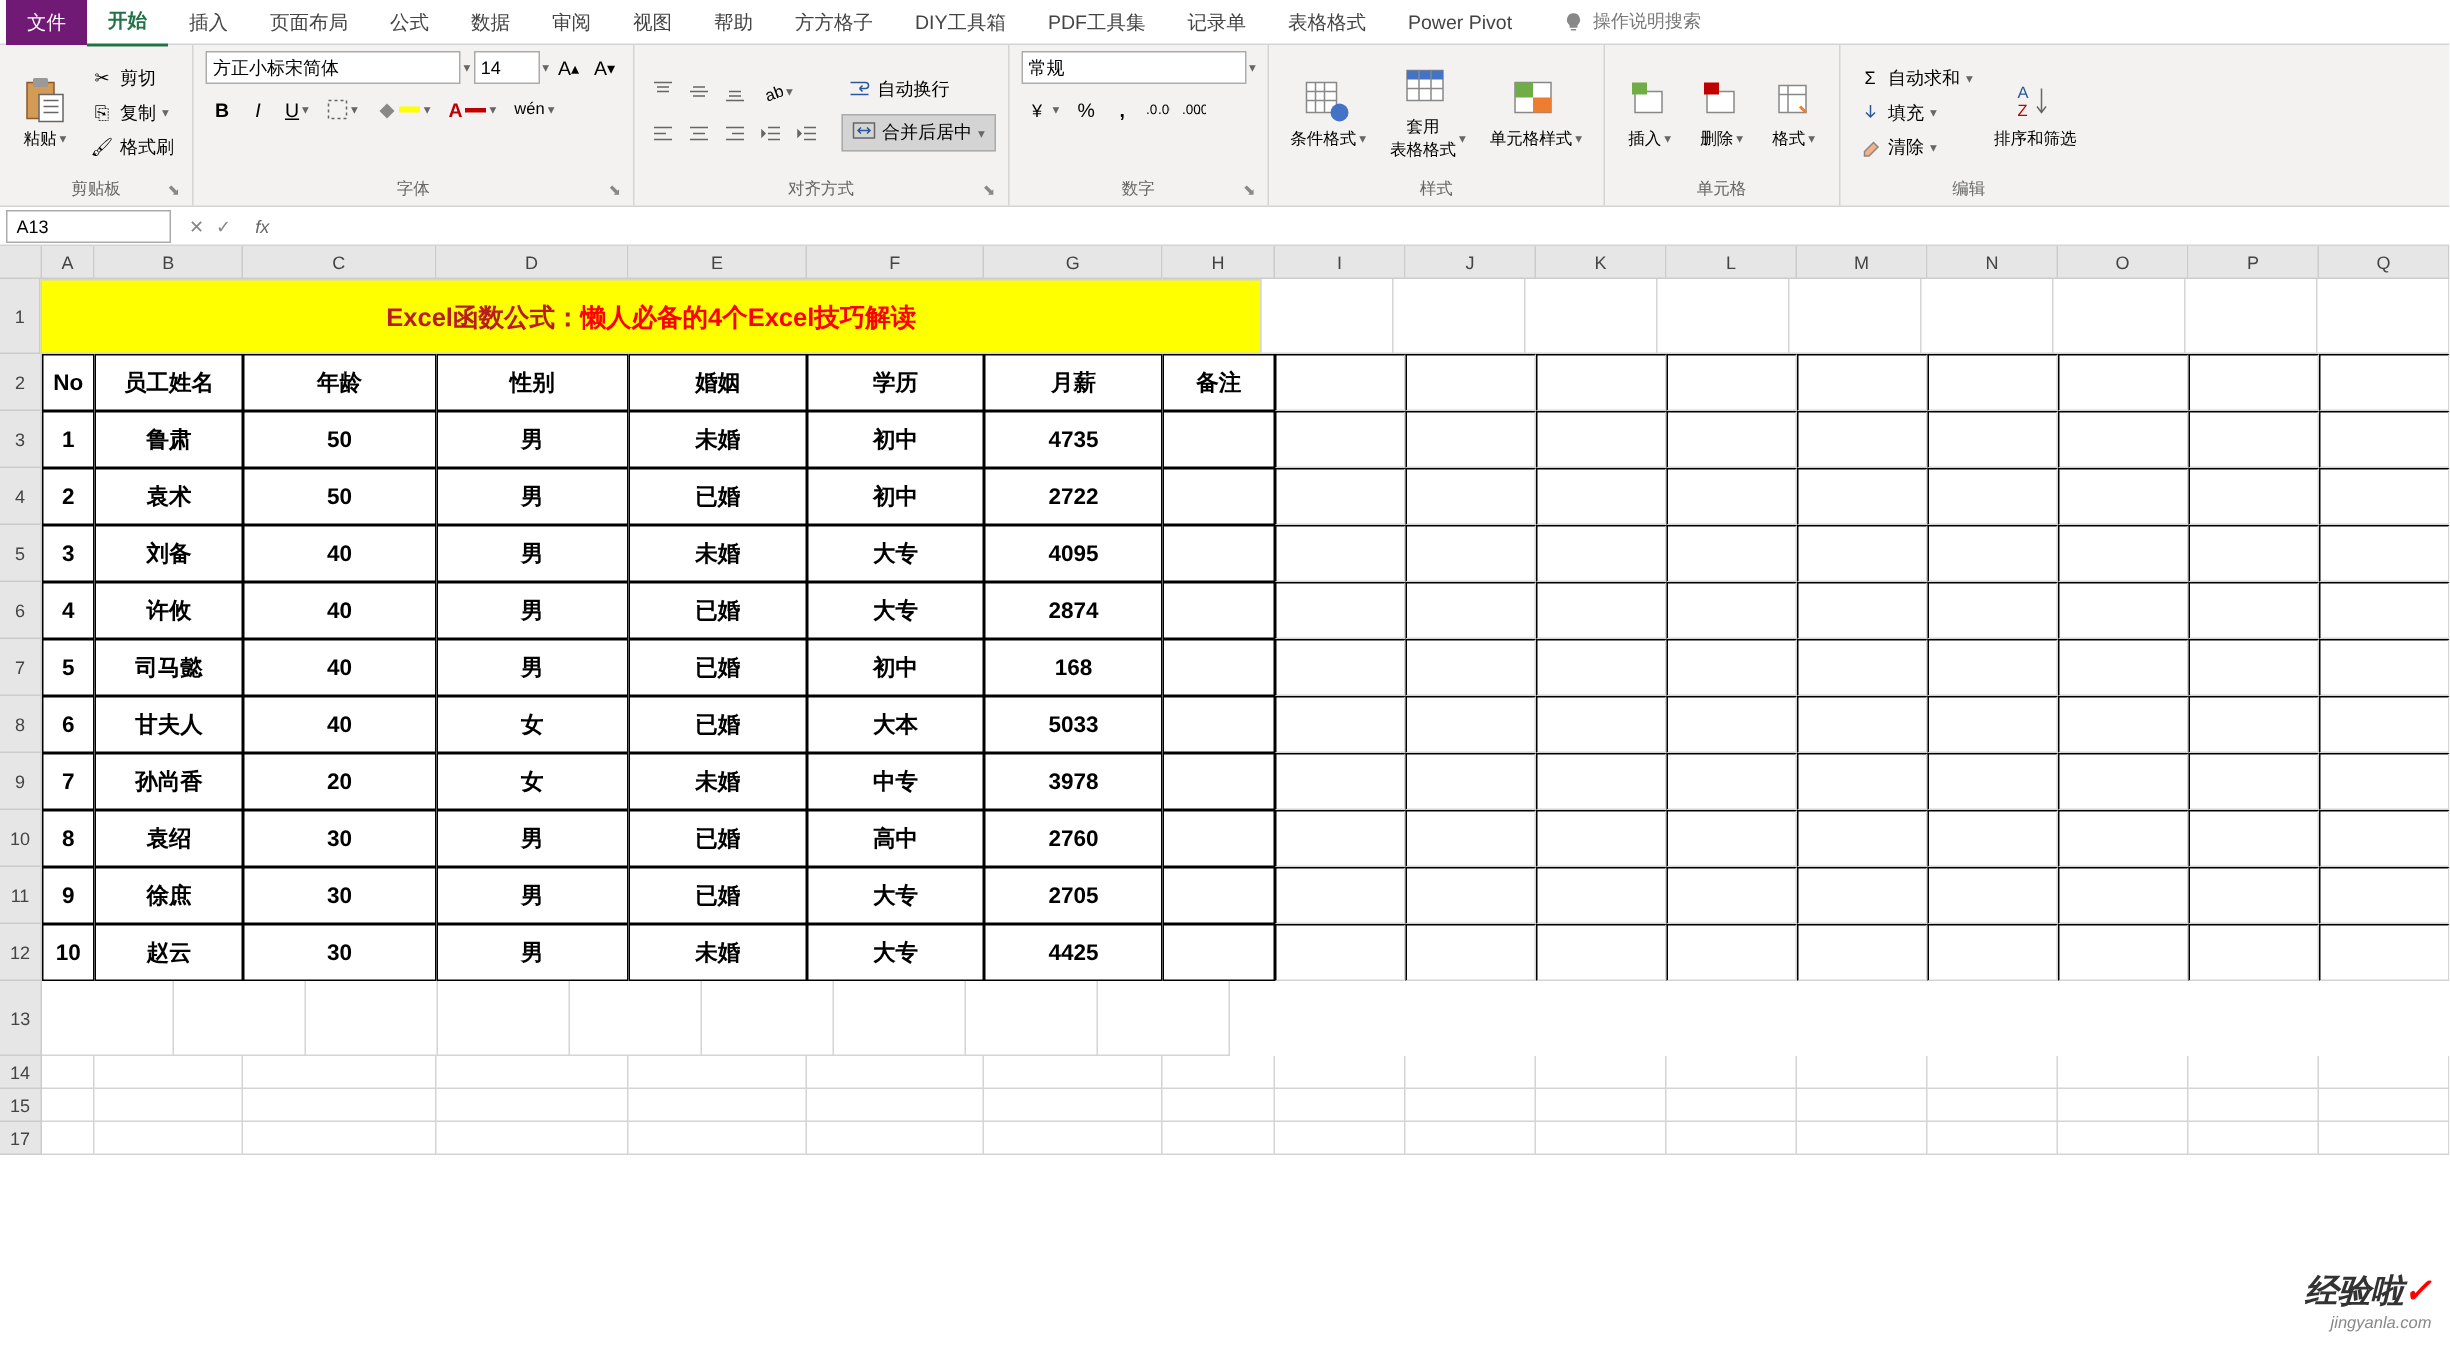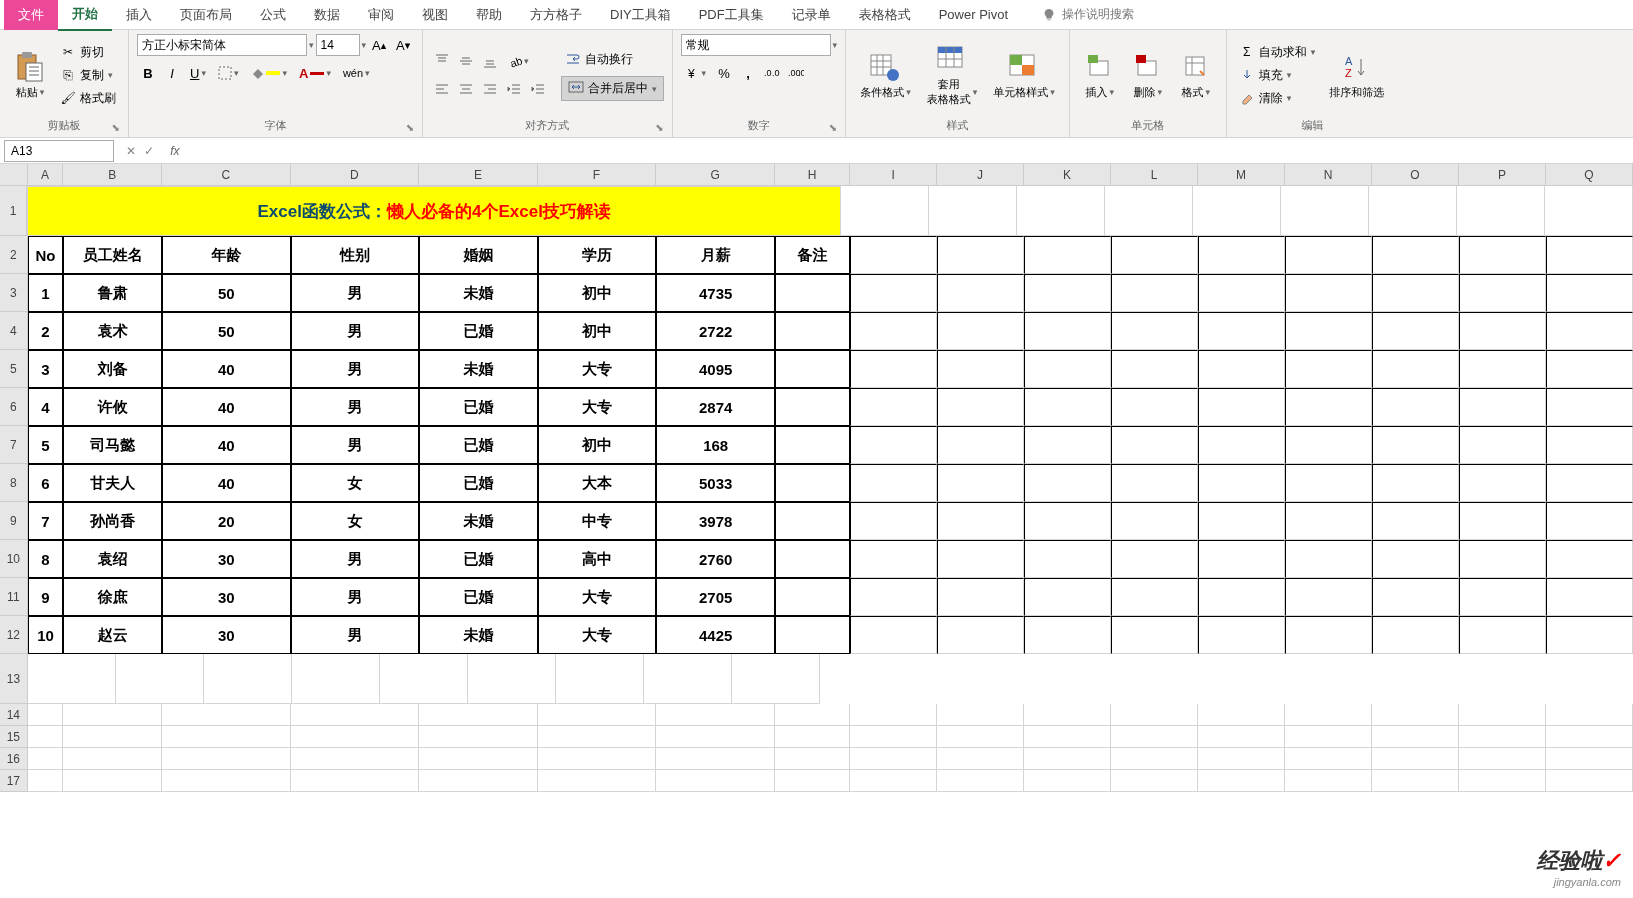--- a/index.html
+++ b/index.html
@@ -2,21 +2,21 @@
 <html><head>
 <meta charset="utf-8">
 <style>
 * { box-sizing: border-box; margin: 0; padding: 0; }
 body { font-family: "Microsoft YaHei", sans-serif; font-size: 12px; background: #fff; overflow: hidden; }
 
 
 .ribbon-tabs { display: flex; align-items: center; background: #fff; border-bottom: 1px solid #d4d4d4; height: 30px; padding-left: 4px; }
 .ribbon-tab { padding: 6px 14px; cursor: pointer; color: #444; font-size: 13px; }
 .ribbon-tab.active { background: #fff; color: #217346; font-weight: bold; border-bottom: 2px solid #217346; }
-.ribbon-tab.file { background: #ec4899; color: #fff; }
+.ribbon-tab.file { background: #701a75; color: #fff; }
 .tell-me { margin-left: 20px; color: #777; display: flex; align-items: center; gap: 6px; }
 .tell-me svg { width: 14px; height: 14px; }
 
 
 .ribbon { display: flex; background: #f3f2f1; border-bottom: 1px solid #d4d4d4; height: 108px; }
 .ribbon-group { display: flex; flex-direction: column; border-right: 1px solid #d4d4d4; padding: 4px 8px 2px 8px; }
 .ribbon-group-content { flex: 1; display: flex; align-items: center; gap: 4px; }
 .ribbon-group-label { text-align: center; font-size: 11px; color: #666; padding: 2px 0; position: relative; }
 .ribbon-group-label .launcher { position: absolute; right: 0; bottom: 2px; font-size: 10px; color: #888; cursor: pointer; }
 
@@ -61,21 +61,21 @@
 .cell { border-right: 1px solid #d4d4d4; border-bottom: 1px solid #d4d4d4; display: flex; align-items: center; justify-content: center; font-size: 15px; overflow: hidden; }
 
 
 .cA { width: 36px; } .cB { width: 100px; } .cC { width: 130px; } .cD { width: 130px; }
 .cE { width: 120px; } .cF { width: 120px; } .cG { width: 120px; } .cH { width: 76px; }
 .cRest { width: 88px; }
 
 
 .banner { background: #ffff00; font-weight: bold; font-size: 17px; height: 50px; }
 .banner .red { color: #ff0000; }
-.banner .black { color: #0c4a6e; }
+.banner .black { color: #b91c1c; }
 
 
 .tbl .cell { border: 1px solid #000; font-weight: bold; background: #fff; }
 .tbl .row-h { height: 38px; }
 .tbl .cell { height: 38px; }
 .hdr .cell { font-weight: bold; }
 
 
 .watermark { position: fixed; bottom: 10px; right: 12px; text-align: right; }
 .watermark .t1 { font-size: 22px; font-weight: bold; color: #333; font-style: italic; }
@@ -762,40 +762,20 @@
         <div class="cell cRest" style="height: 22px;"></div>
         <div class="cell cRest" style="height: 22px;"></div>
         <div class="cell cRest" style="height: 22px;"></div>
         <div class="cell cRest" style="height: 22px;"></div>
         <div class="cell cRest" style="height: 22px;"></div>
         <div class="cell cRest" style="height: 22px;"></div>
         <div class="cell cRest" style="height: 22px;"></div>
         <div class="cell cRest" style="height: 22px;"></div>
       </div>
       <div class="row">
-        <div class="row-h" style="height: 22px;">16</div>
-        <div class="cell cA" style="height: 22px;"></div>
-        <div class="cell cB" style="height: 22px;"></div>
-        <div class="cell cC" style="height: 22px;"></div>
-        <div class="cell cD" style="height: 22px;"></div>
-        <div class="cell cE" style="height: 22px;"></div>
-        <div class="cell cF" style="height: 22px;"></div>
-        <div class="cell cG" style="height: 22px;"></div>
-        <div class="cell cH" style="height: 22px;"></div>
-        <div class="cell cRest" style="height: 22px;"></div>
-        <div class="cell cRest" style="height: 22px;"></div>
-        <div class="cell cRest" style="height: 22px;"></div>
-        <div class="cell cRest" style="height: 22px;"></div>
-        <div class="cell cRest" style="height: 22px;"></div>
-        <div class="cell cRest" style="height: 22px;"></div>
-        <div class="cell cRest" style="height: 22px;"></div>
-        <div class="cell cRest" style="height: 22px;"></div>
-        <div class="cell cRest" style="height: 22px;"></div>
-      </div>
-      <div class="row">
         <div class="row-h" style="height: 22px;">17</div>
         <div class="cell cA" style="height: 22px;"></div>
         <div class="cell cB" style="height: 22px;"></div>
         <div class="cell cC" style="height: 22px;"></div>
         <div class="cell cD" style="height: 22px;"></div>
         <div class="cell cE" style="height: 22px;"></div>
         <div class="cell cF" style="height: 22px;"></div>
         <div class="cell cG" style="height: 22px;"></div>
         <div class="cell cH" style="height: 22px;"></div>
         <div class="cell cRest" style="height: 22px;"></div>

